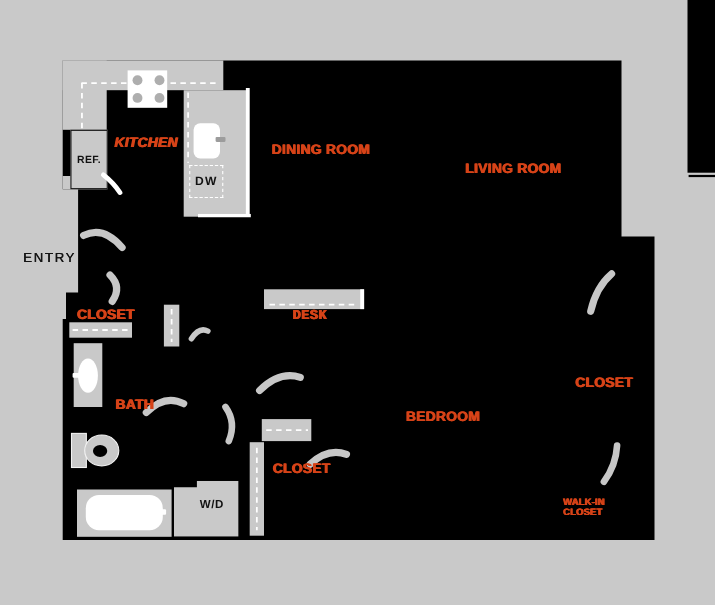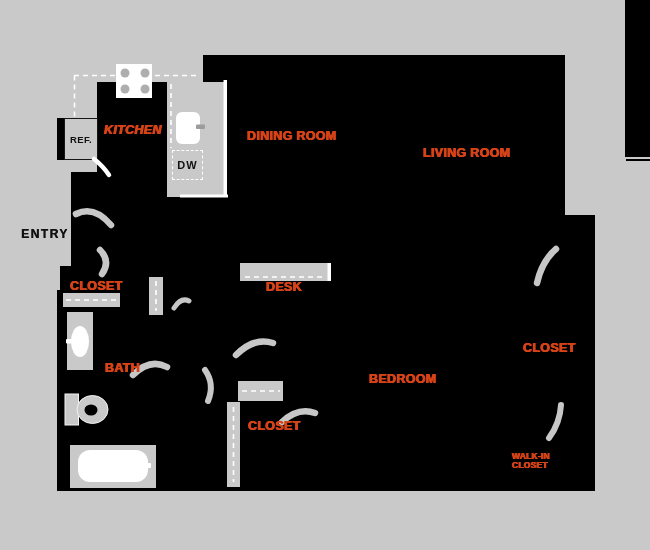--- a/index.html
+++ b/index.html
@@ -10,25 +10,25 @@
   .layer{position:absolute;left:0;top:0;width:650px;height:550px;}
   .el{position:absolute;box-sizing:border-box;}
   .gray{background:#c9c9c9;}
   .white{background:#ffffff;}
   .olabel{
     position:absolute;color:#d64318;font-weight:bold;font-size:12.5px;line-height:13px;
     letter-spacing:.3px;white-space:nowrap;
     text-shadow:0.6px 0 currentColor, -0.4px 0 currentColor;
   }
   .blabel{
-    position:absolute;color:#121212;font-weight:bold;white-space:nowrap;
+    position:absolute;color:#121212;font-weight:normal;white-space:nowrap;
     text-shadow:0.4px 0 currentColor;
   }
   .ref-box{
-    left:64px;top:118px;width:34px;height:42px;background:#c9c9c9;
+    left:64px;top:118px;width:34px;height:54px;background:#c9c9c9;
     border:1.5px solid #161616;display:flex;align-items:center;justify-content:center;
     font-size:9.5px;font-weight:bold;color:#121212;letter-spacing:.3px;
   }
   .dw-box{
     left:172px;top:150px;width:31px;height:30px;border:1.5px dashed #ffffff;
     display:flex;align-items:center;justify-content:center;
     font-size:11px;font-weight:bold;color:#121212;letter-spacing:1px;
   }
   .wd-unit{
     left:158px;top:437px;width:59px;height:51px;background:#c9c9c9;
@@ -73,20 +73,23 @@
 
   <div class="el gray" style="left:240px;top:263px;width:91px;height:18px;"></div>
 
   <div class="el gray" style="left:67px;top:312px;width:26px;height:58px;"></div>
   <div class="el white" style="left:71px;top:326px;width:18px;height:31px;border-radius:50%;"></div>
   <div class="el gray" style="left:70px;top:445px;width:86px;height:43px;"></div>
   <div class="el white" style="left:78px;top:450px;width:70px;height:32px;border-radius:12px;"></div>
 
   <div class="el gray" style="left:238px;top:381px;width:45px;height:20px;"></div>
   <div class="el gray" style="left:227px;top:402px;width:13px;height:85px;"></div>
+  <div class="el wd-unit">
+    <span class="wd-text">W/D</span>
+  </div>
 
   <svg class="layer">
 
     <g stroke="#ffffff" stroke-width="1.6" stroke-dasharray="5,4" fill="none">
       <line x1="74" y1="75.5" x2="200" y2="75.5"></line>
       <line x1="74.5" y1="75.5" x2="74.5" y2="117"></line>
       <line x1="171" y1="84" x2="171" y2="148"></line>
       <line x1="66" y1="300" x2="118" y2="300"></line>
       <line x1="156" y1="281" x2="156" y2="311"></line>
       <line x1="245" y1="277" x2="326" y2="277"></line>
@@ -128,20 +131,20 @@
     <path d="M174 308 Q181 297 189 301" stroke="#c7c7c7" stroke-width="5" stroke-linecap="round" fill="none"></path>
     <path d="M94 159 Q103 166 109 175" stroke="#ffffff" stroke-width="4.5" stroke-linecap="round" fill="none"></path>
   </svg>
 
   <div class="blabel" style="left:21px;top:227px;font-size:12px;letter-spacing:1.5px;">ENTRY</div>
 
   <div class="olabel" style="left:104px;top:124px;font-style:italic;">KITCHEN</div>
   <div class="olabel" style="left:247px;top:106px;margin-top:24px;">DINING ROOM</div>
   <div class="olabel" style="left:423px;top:147px;">LIVING ROOM</div>
   <div class="olabel" style="left:70px;top:280px;">CLOSET</div>
-  <div class="olabel" style="left:266px;top:281px;">DESK</div>
+  <div class="olabel" style="left:266px;top:281px;font-family:Liberation Mono, monospace;">DESK</div>
   <div class="olabel" style="left:105px;top:362px;">BATH</div>
   <div class="olabel" style="left:349px;top:373px;margin-left:20px;">BEDROOM</div>
   <div class="olabel" style="left:248px;top:420px;">CLOSET</div>
   <div class="olabel" style="left:523px;top:342px;">CLOSET</div>
   <div class="olabel wic-label">WALK-IN CLOSET</div>
 
 </div>
 
 </body></html>

